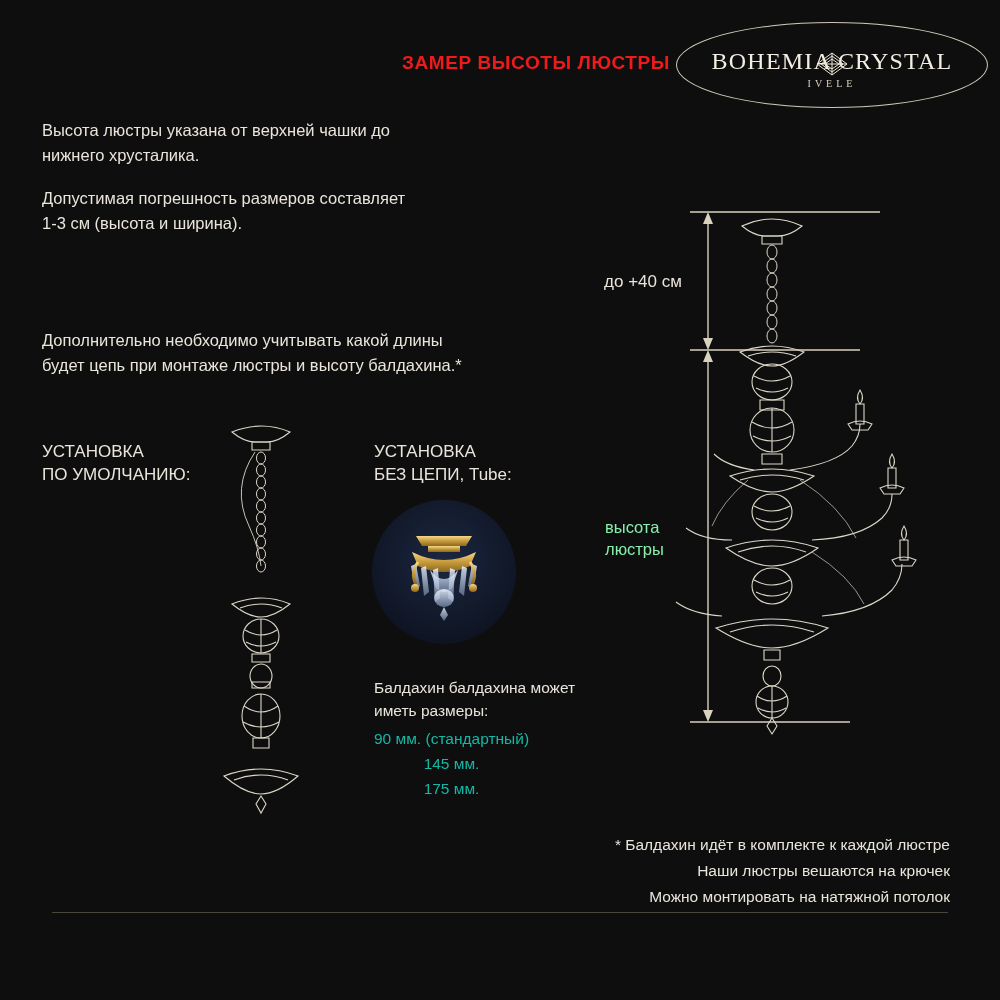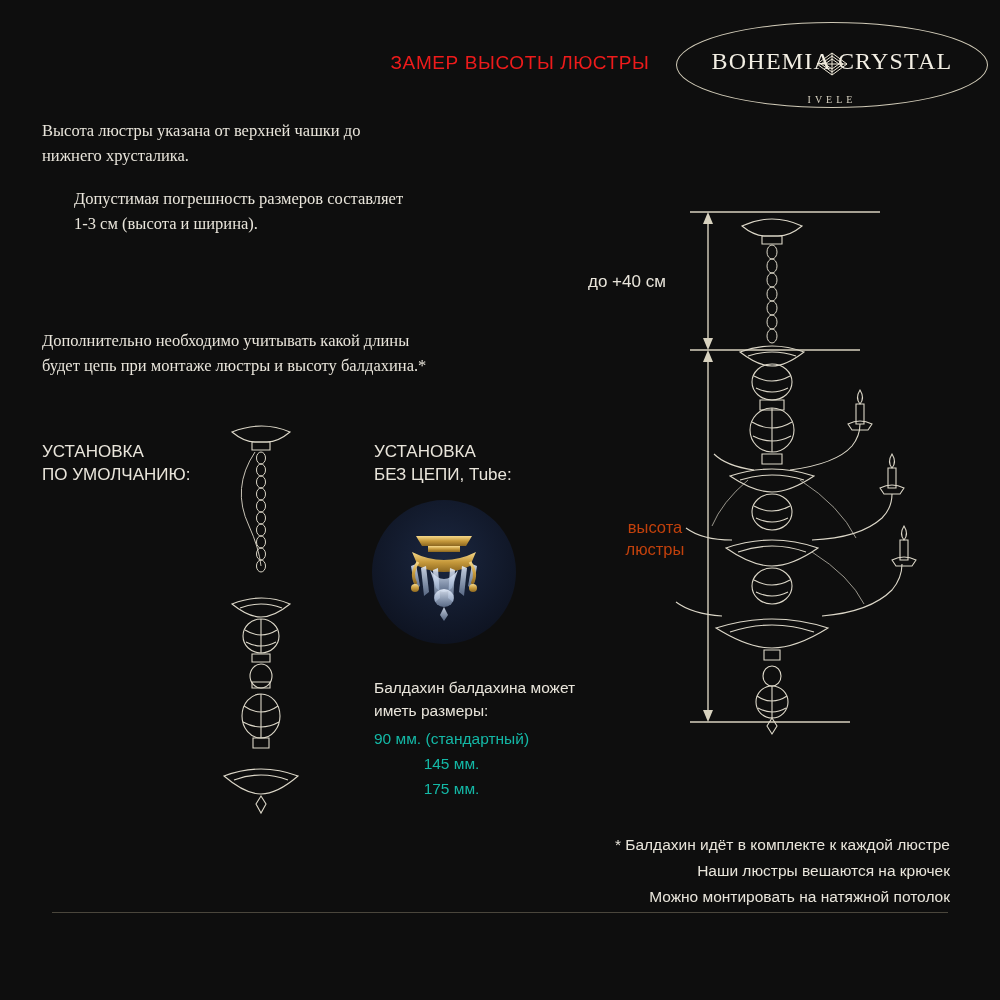--- a/index.html
+++ b/index.html
@@ -25,24 +25,24 @@
     background: #0e0e0e;
   }
 
   
   .header-title {
     position: absolute;
     left: 370px;
     top: 52px;
     width: 300px;
     font-size: 19px;
-    font-weight: normal;
+    font-weight: bold;
     letter-spacing: 0.6px;
     color: #ee1b1b;
-    text-align: center;
+    text-align: right;
   }
 
   .logo-wrap {
     position: absolute;
     left: 676px;
     top: 22px;
     width: 312px;
     height: 86px;
   }
   .logo-oval {
@@ -75,67 +75,65 @@
   .logo-sub {
     position: absolute;
     left: 0;
     top: 56px;
     width: 312px;
     text-align: center;
     font-family: "Liberation Serif", serif;
     font-size: 10px;
     letter-spacing: 4px;
     color: #d9d3c2;
-    margin-top: 16px;
   }
 
   
   .para {
     position: absolute;
     left: 42px;
     font-size: 16.5px;
     line-height: 25px;
     color: #e9e5db;
     width: 600px;
     white-space: pre-line;
-    font-family: Liberation Serif, serif;
   }
   .p1 { top: 118px; }
-  .p2 { top: 186px; margin-left: 32px; }
+  .p2 { top: 186px; }
   .p3 { top: 256px; }
   .p4 { top: 328px; }
 
   
   .sec-label {
     position: absolute;
     font-size: 17px;
     line-height: 23px;
     color: #e9e5db;
     white-space: pre-line;
   }
   .lbl-default { left: 42px; top: 440px; }
   .lbl-nochain { left: 374px; top: 440px; }
 
   .height-label {
     position: absolute;
     left: 605px;
     top: 516px;
     width: 100px;
-    text-align: center;
     font-size: 16.5px;
     line-height: 22px;
-    color: #c2410c;
+    color: #86efac;
     white-space: pre-line;
   }
 
   .top-dim-label {
     position: absolute;
     left: 588px;
     top: 272px;
     width: 110px;
+    text-align: center;
     font-size: 17px;
     color: #e9e5db;
   }
 
   
   .diam-intro {
     position: absolute;
     left: 374px;
     top: 676px;
     font-size: 15.5px;

